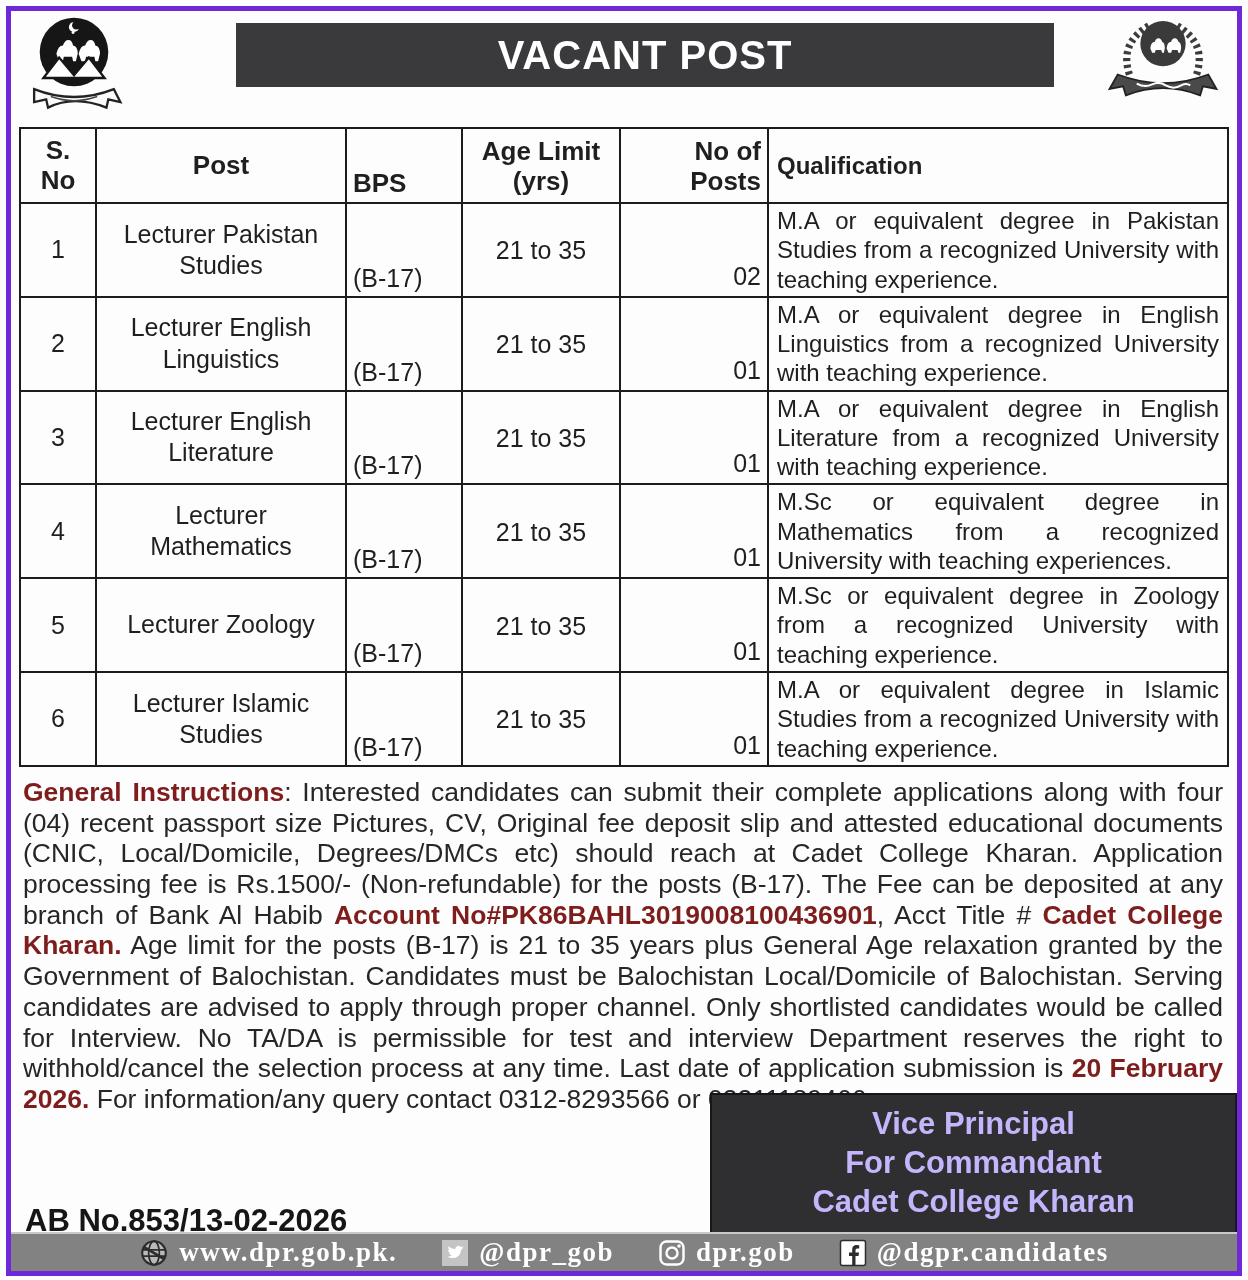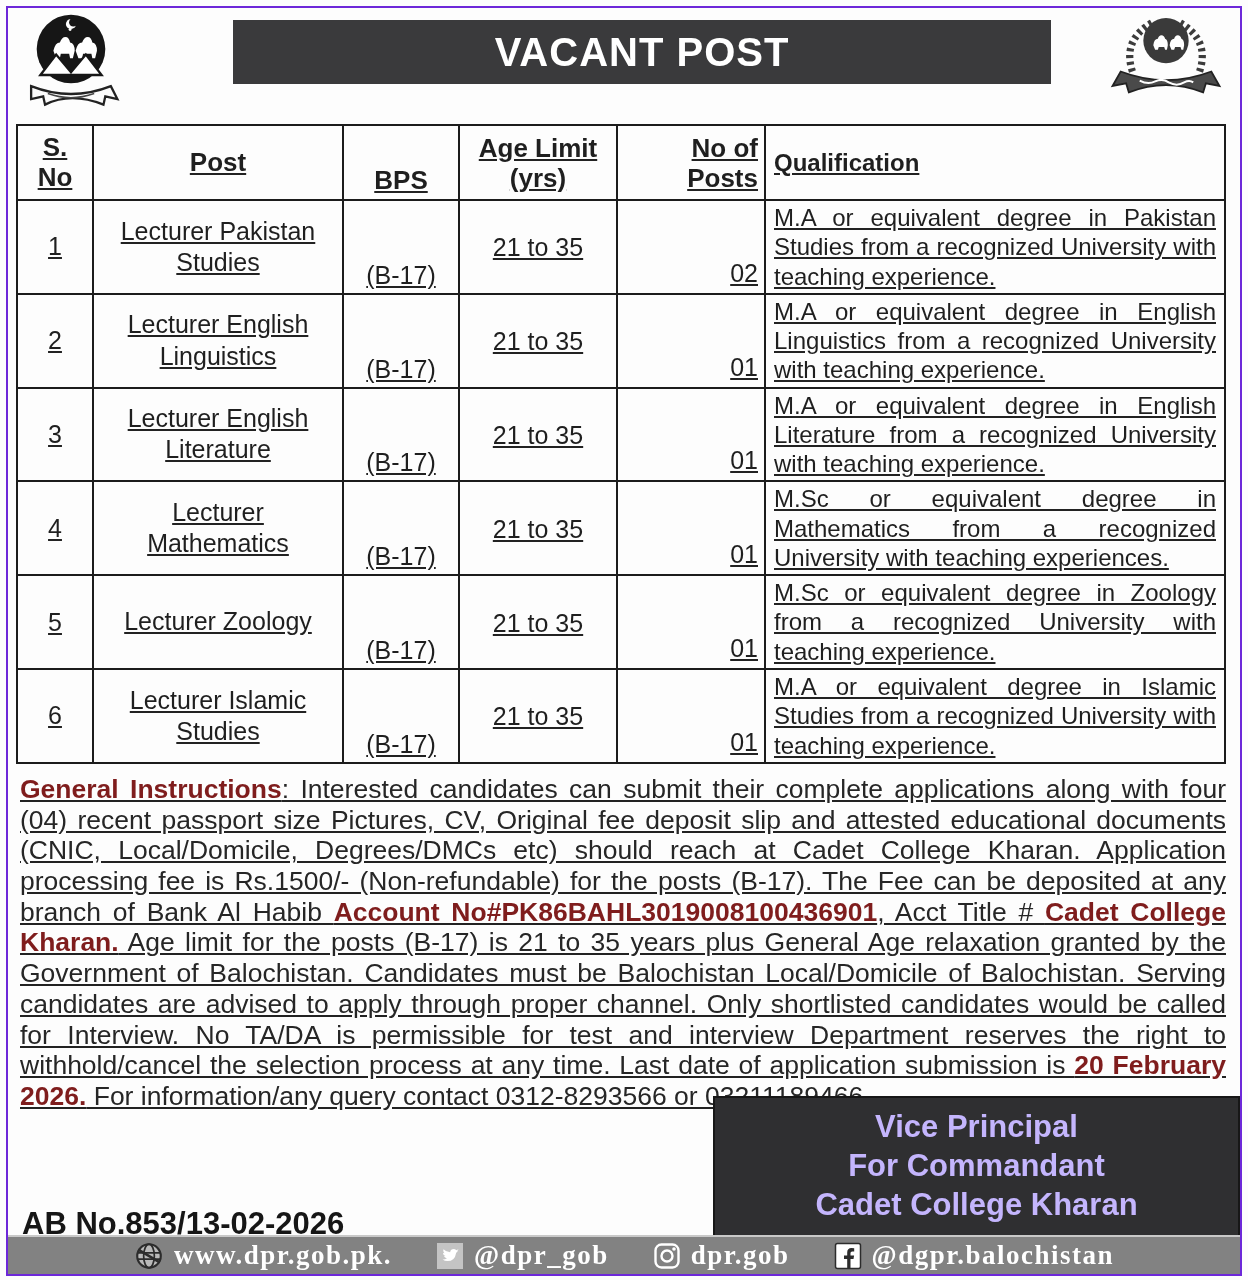--- a/index.html
+++ b/index.html
@@ -1,18 +1,18 @@
 <!DOCTYPE html>
 <html style="--bar_dark: #3a3a3c; --sig_dark: #2f2f31; --footer_gray: #828282; --text_dark: #222222;"><head>
 <meta charset="utf-8">
 <style>
   html,body{margin:0;padding:0;background:#ffffff;}
   .page{position:relative;width:1248px;height:1280px;background:#fdfdfd;overflow:hidden;
         font-family:"Liberation Sans",sans-serif;color:#222;}
-  .frame{position:absolute;left:6px;top:6px;right:6px;bottom:4px;border:2px solid #6d28d9;background:#fdfdfd;text-decoration:underline;}
+  .frame{position:absolute;left:6px;top:6px;right:6px;bottom:4px;border:5px solid #6d28d9;background:#fdfdfd;}
 
   
   .header{position:relative;height:104px;}
   .emblem-left{position:absolute;left:12px;top:2px;}
   .emblem-right{position:absolute;right:6px;top:-2px;}
   .title-bar{position:absolute;left:225px;top:12px;width:818px;height:64px;
              background:var(--bar_dark,#3a3a3c);display:flex;align-items:center;justify-content:center;}
   .title-bar span{color:#fff;font-size:40px;font-weight:bold;letter-spacing:1px;}
 
   
@@ -20,21 +20,21 @@
   .instructions{margin:10px 14px 0 12px;font-size:26.5px;line-height:1.16;text-align:justify;color:#262626;}
   .instructions b{color:#7f1d1d;}
 
   
   table{border-collapse:collapse;table-layout:fixed;margin:12px 8px 0 8px;width:1210px;font-size:25px;color:#1f1f1f;}
   th,td{border:2.5px solid #1c1c1c;padding:2px 6px;overflow:hidden;}
   th{font-weight:bold;white-space:pre-line;text-align:center;vertical-align:middle;height:66px;line-height:1.15;font-size:26px;}
   td{height:62px;}
   .col-sno{width:62px;text-align:center;vertical-align:middle;}
   .col-post{width:236px;text-align:center;vertical-align:middle;white-space:pre-line;line-height:1.25;}
-  .col-bps{width:102px;text-align:center;vertical-align:bottom;padding-bottom:3px;}
+  .col-bps{width:102px;text-align:left;vertical-align:bottom;padding-bottom:3px;}
   .col-age{width:144px;text-align:center;vertical-align:middle;padding-bottom:0;}
   .col-posts{width:134px;text-align:right;vertical-align:bottom;padding-bottom:5px;}
   .col-qualification{text-align:justify;vertical-align:middle;font-size:24px;line-height:1.22;padding:2px 8px;margin-top:20px;}
 
   
   .signature{position:absolute;right:0;bottom:37px;width:527px;height:141px;background:var(--sig_dark,#2f2f31);
              border:2px solid #171717;box-sizing:border-box;display:flex;align-items:center;justify-content:center;text-align:center;}
   .signature .sig-text{color:#c4b5fd;font-weight:bold;font-size:31px;line-height:1.25;}
 
   .ab-no{position:absolute;left:14px;bottom:32px;font-weight:bold;font-size:31px;color:#161616;}
@@ -193,18 +193,18 @@
         </span>
         <span>dpr.gob</span>
       </div>
       <div class="item">
         <span>
           <svg viewBox="0 0 28 28" width="28" height="28">
             <rect x="1.5" y="1.5" width="25" height="25" rx="2" fill="#fff" stroke="#2c2c2c" stroke-width="1.5"></rect>
             <path d="M16.5 26 v-9 h3 l.6-3.6 h-3.6 v-2.3 q0-1.6 1.7-1.6 h2 V6.2 q-1.4-.2-2.7-.2 q-4.3 0-4.3 4.6 v2.8 h-3.2 v3.6 h3.2 v9 z" fill="#2c2c2c"></path>
           </svg>
         </span>
-        <span>@dgpr.balochistan</span>
+        <span>@dgpr.candidates</span>
       </div>
     </div>
 
   </div>
 </div>
 
 </body></html>

